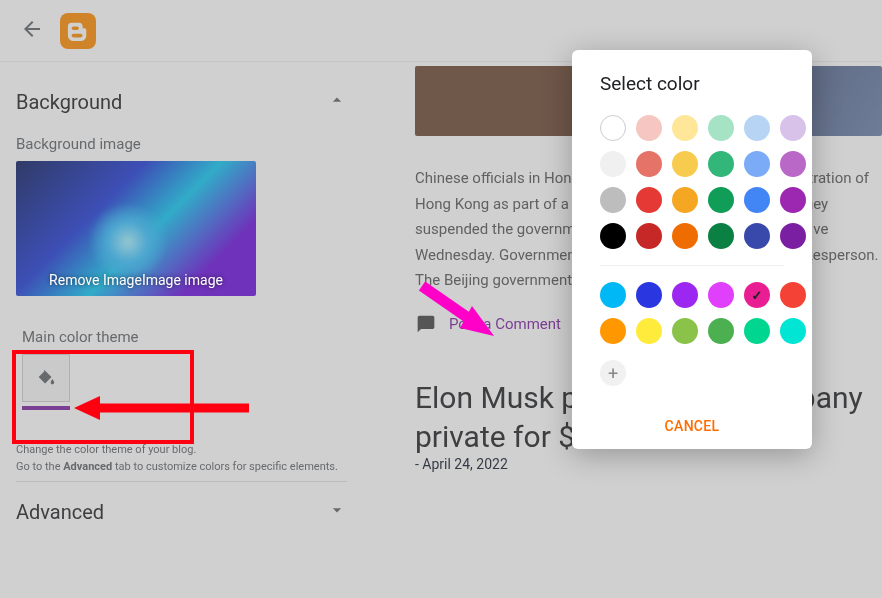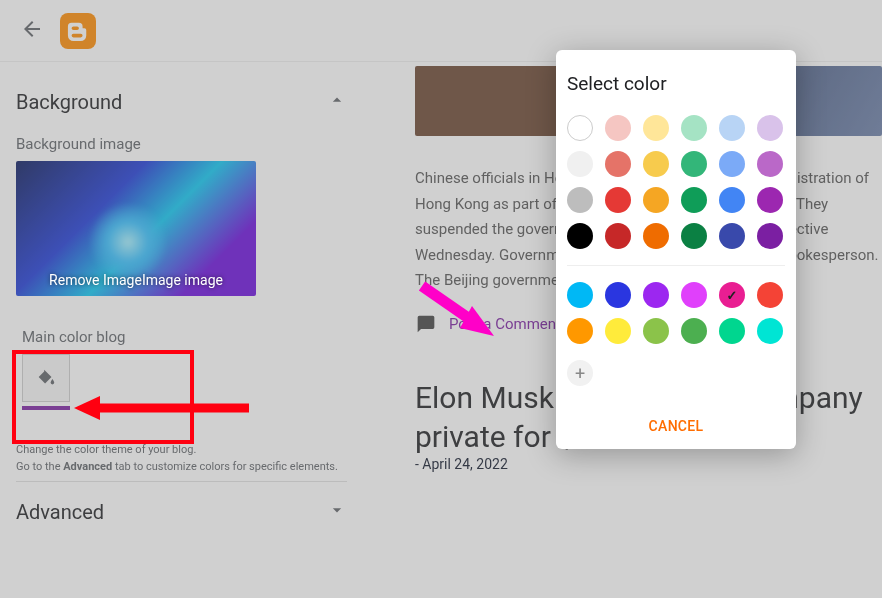--- a/index.html
+++ b/index.html
@@ -41,21 +41,21 @@
 .post-comment{display:flex;align-items:center;gap:12px;margin:20px 0}
 .post-comment svg{width:22px;height:20px;fill:#424242}
 .post-comment span{color:#7b1fa2}
 .article-title{font-size:30px;color:#202124;margin-top:44px;font-weight:400;line-height:1.3}
 .article-date{color:#0f172a;font-size:14px;}
 
 
 .dim{position:absolute;inset:0;background:rgba(120,120,120,.35);pointer-events:none}
 
 
-.popover{position:absolute;left:556px;top:50px;width:240px;background:#fff;border-radius:6px;box-shadow:0 6px 30px rgba(0,0,0,.28);padding:22px 11px 14px;z-index:20}
+.popover{position:absolute;left:572px;top:50px;width:240px;background:#fff;border-radius:6px;box-shadow:0 6px 30px rgba(0,0,0,.28);padding:22px 28px 14px;z-index:20}
 .pop-title{font-size:19px;color:#202124;margin-bottom:20px}
 .swatch-grid{display:grid;grid-template-columns:repeat(6,1fr);gap:10px;margin-bottom:16px}
 .sw{width:26px;height:26px;border-radius:50%;cursor:pointer;display:flex;align-items:center;justify-content:center}
 .sw.outline{border:1px solid #ccc;background:#fff}
 .sw.check::after{content:"✓";font-size:13px;color:#222;font-weight:700}
 .pop-hr{height:1px;background:#eee;margin:6px 0 16px}
 .add-sw{width:26px;height:26px;border-radius:50%;background:#f1f1f1;color:#888;display:flex;align-items:center;justify-content:center;font-size:18px;cursor:pointer}
 .pop-actions{text-align:center;margin-top:30px}
 .cancel{color:#ff6d00;font-weight:500;font-size:14px;letter-spacing:.3px;cursor:pointer}
 
@@ -90,21 +90,21 @@
     </div>
     <div class="sub-label">Background image</div>
     <div class="bg-thumb">
       <div class="bg-actions">
         <span>Remove Image</span>
         <span>Image image</span>
       </div>
     </div>
 
     <div class="color-theme-box">
-      <div class="sub-label" style="color:#5f6368">Main color blog</div>
+      <div class="sub-label" style="color:#5f6368">Main color theme</div>
       <div class="swatch-btn">
         <svg viewBox="0 0 24 24">
             <path d="M10 3l8 8-7 7-7-7 6-6V3zm9 10c1 1.5 2 3 2 4a2 2 0 1 1-4 0c0-1 1-2.5 2-4z"></path>
           </svg>
       </div>
       <div class="underline"></div>
     </div>
 
     <div class="help">
       <span>Change the color theme of your blog.</span><br>

